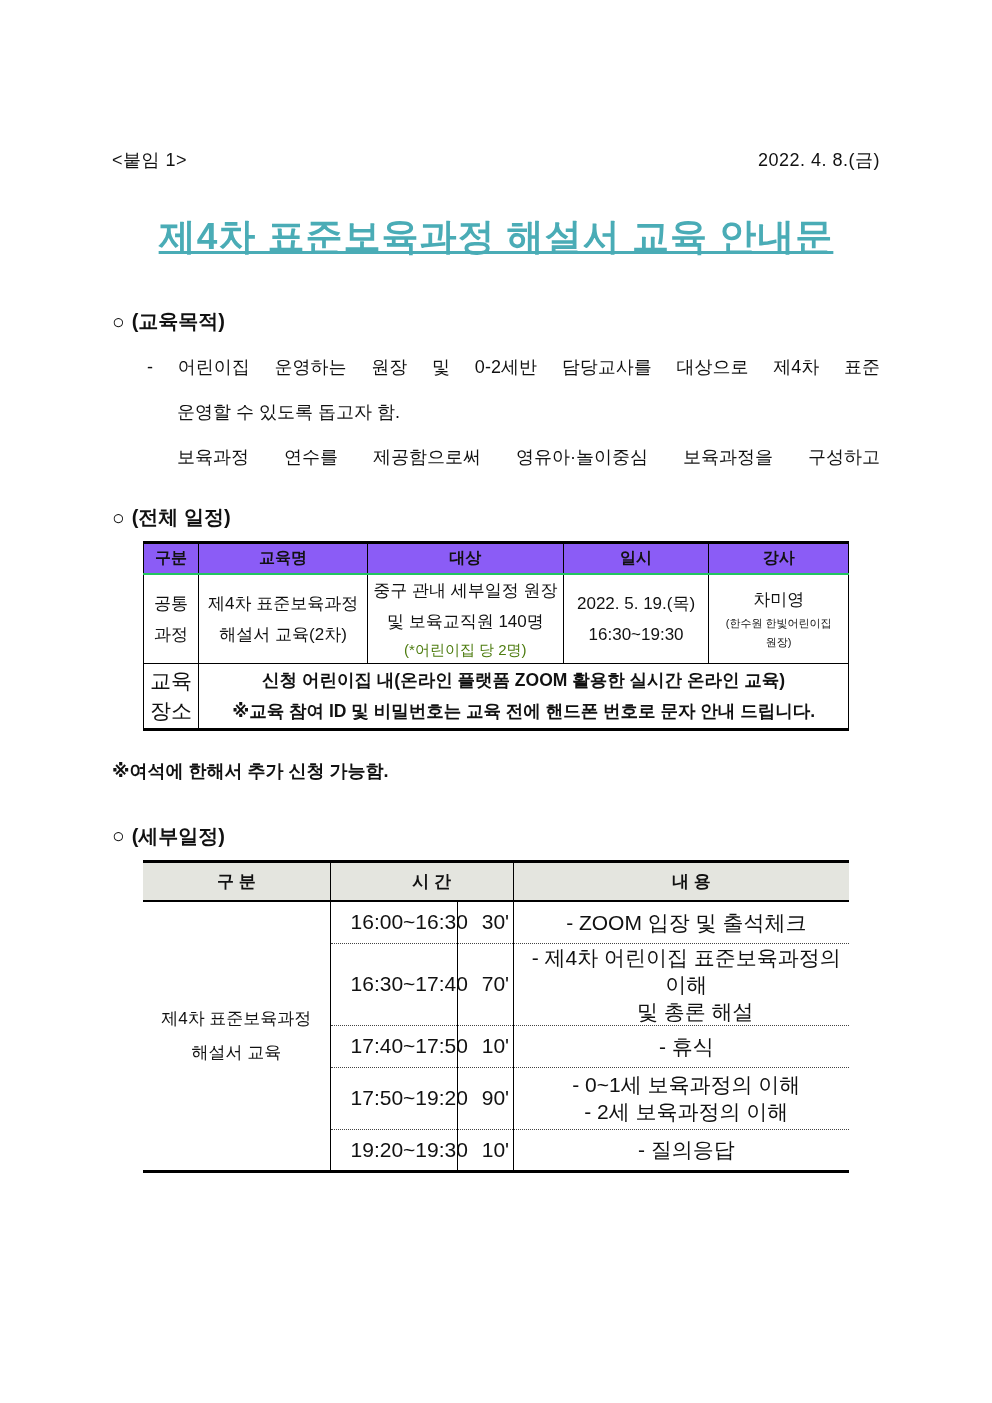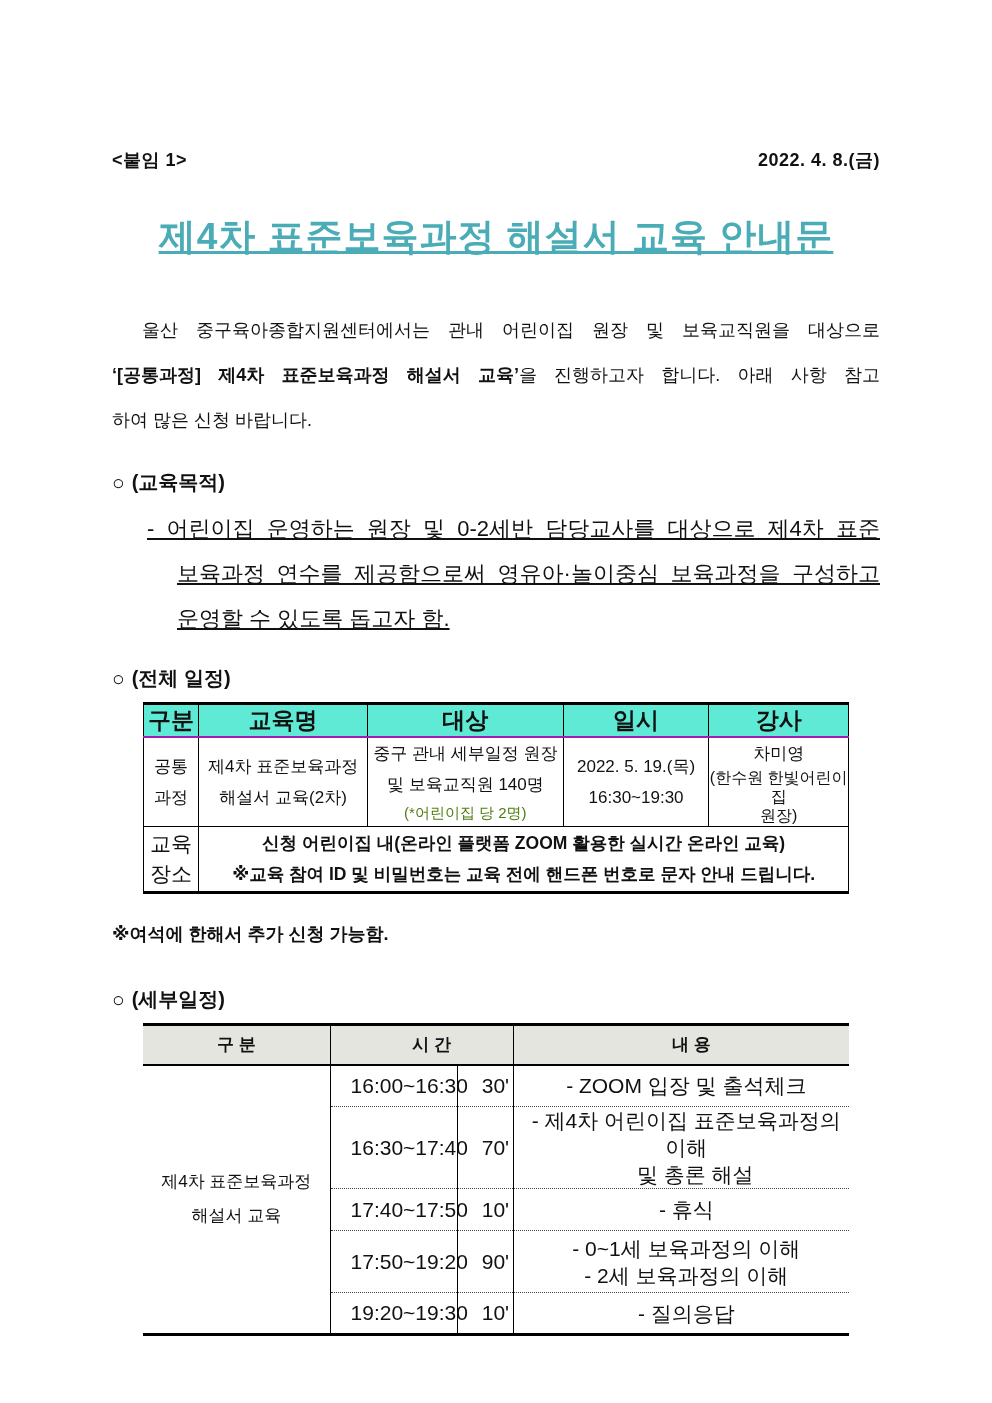--- a/index.html
+++ b/index.html
@@ -9,21 +9,21 @@
     margin: 0 auto;
     font-family: "Liberation Sans", "DejaVu Sans", sans-serif;
     color: #111111;
     overflow: hidden;
   }
   .page { padding: 148px 112px 0 112px; }
 
   
   .doc-header {
     display: flex; justify-content: space-between; align-items: baseline;
-    font-size: 18px; font-weight: 700; letter-spacing: 0.5px;
+    font-size: 18px; font-weight: 400; letter-spacing: 0.5px;
     margin-bottom: 40px;
   }
 
   
   .title {
     text-align: center;
     font-size: 37px; font-weight: 900;
     color: #4aacb6;
     letter-spacing: 1px;
     margin-bottom: 46px;
@@ -40,39 +40,39 @@
   .sec-heading {
     display: flex; align-items: center;
     font-size: 20px; font-weight: 800;
     margin-bottom: 10px;
   }
   .sec-heading .marker {
     font-weight: 400; font-size: 21px; margin-right: 7px;
   }
 
   .purpose-wrap { padding-left: 35px; margin-bottom: 24px; }
-  .purpose-wrap .pl { font-size: 22px; line-height: 45px; text-decoration: underline; }
+  .purpose-wrap .pl { font-size: 18px; line-height: 45px; }
   .purpose-wrap .cont { padding-left: 30px; }
 
   
   .tbl-wrap { padding: 0 31px; }
   table { border-collapse: collapse; width: 100%; table-layout: fixed; }
 
   .t1 { border-top: 3px solid #000; border-bottom: 3px solid #000; margin-bottom: 28px; }
   .t1 td { border: 1px solid #000; text-align: center; vertical-align: middle; }
   .t1 .thead td {
-    background: #5eead4; height: 31px;
-    font-size: 23px; font-weight: 700;
-    border-bottom: 2px solid #a21caf;
+    background: #8b5cf6; height: 31px;
+    font-size: 16px; font-weight: 700;
+    border-bottom: 2px solid #22c55e;
   }
   .t1 .r1 td { height: 87px; font-size: 17px; }
   .t1 .r1 .cell-line { line-height: 31px; }
   .t1 .note-blue { color: #4d7c0f; font-size: 15px; line-height: 26px; }
   .t1 .instructor-name { font-size: 17px; line-height: 28px; }
-  .t1 .instructor-note { font-size: 16px; line-height: 19px; }
+  .t1 .instructor-note { font-size: 11px; line-height: 19px; }
   .t1 .r2 td { height: 66px; }
   .t1 .r2 .cell-line { line-height: 30px; font-size: 21px; }
   .t1 .loc-line { font-weight: 800; font-size: 17.5px; line-height: 31px; }
 
   
   .seat-note { font-size: 18px; font-weight: 800; margin: 0 0 40px 0; }
 
   
   .t2 { border-top: 3px solid #000; border-bottom: 3px solid #000; }
   .t2 td { text-align: center; vertical-align: middle; font-size: 21px; }
@@ -96,34 +96,29 @@
 
 <div class="page">
 
   <div class="doc-header">
     <span>&lt;붙임 1&gt;</span>
     <span>2022. 4. 8.(금)</span>
   </div>
 
   <div class="title">제4차 표준보육과정 해설서 교육 안내문</div>
 
-  <div class="intro">
-    <div class="line-just first">울산 중구육아종합지원센터에서는 관내 어린이집 원장 및 보육교직원을 대상으로</div>
-    <div class="line-just"><span class="b">‘[공통과정] 제4차 표준보육과정 해설서 교육’</span><span>을 진행하고자 합니다. 아래 사항 참고</span></div>
-    <div>하여 많은 신청 바랍니다.</div>
-  </div>
 
   <div class="sec-heading">
     <span class="marker">○</span>
     <span>(교육목적)</span>
   </div>
   <div class="purpose-wrap">
     <div class="pl line-just">- 어린이집 운영하는 원장 및 0-2세반 담당교사를 대상으로 제4차 표준</div>
+    <div class="pl cont">운영할 수 있도록 돕고자 함.</div>
     <div class="pl line-just cont">보육과정 연수를 제공함으로써 영유아·놀이중심 보육과정을 구성하고</div>
-    <div class="pl cont">운영할 수 있도록 돕고자 함.</div>
   </div>
 
   <div class="sec-heading">
     <span class="marker">○</span>
     <span>(전체 일정)</span>
   </div>
 
   <div class="tbl-wrap">
     <table class="t1">
       <colgroup>

